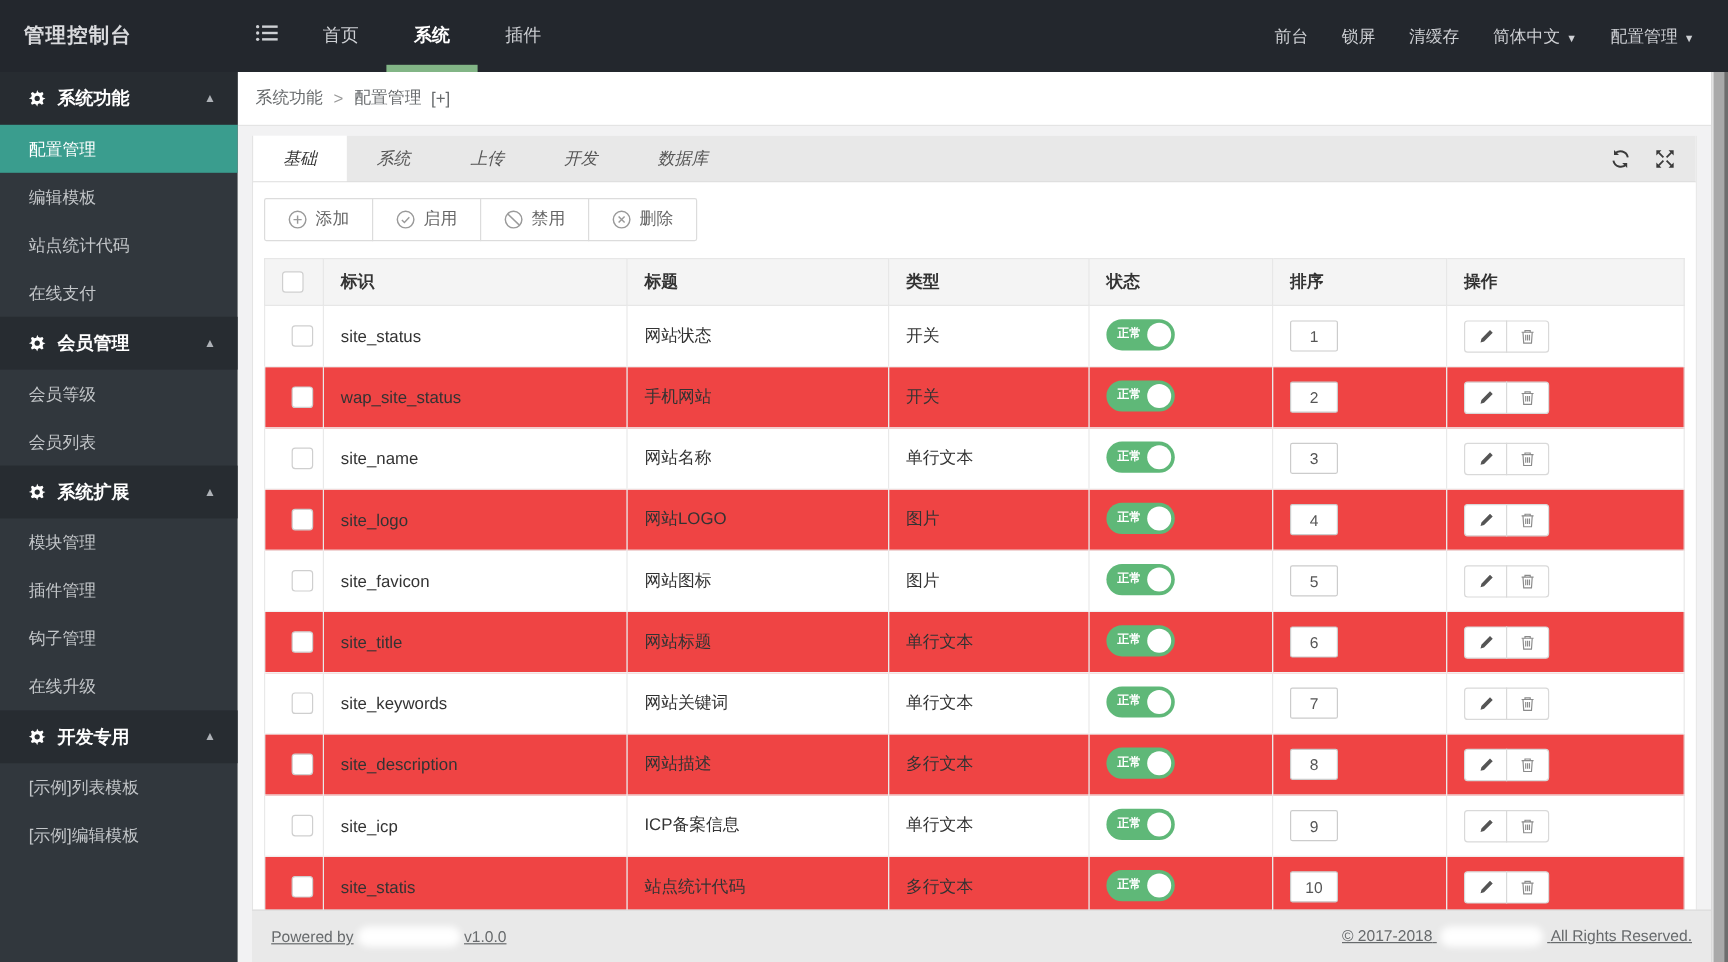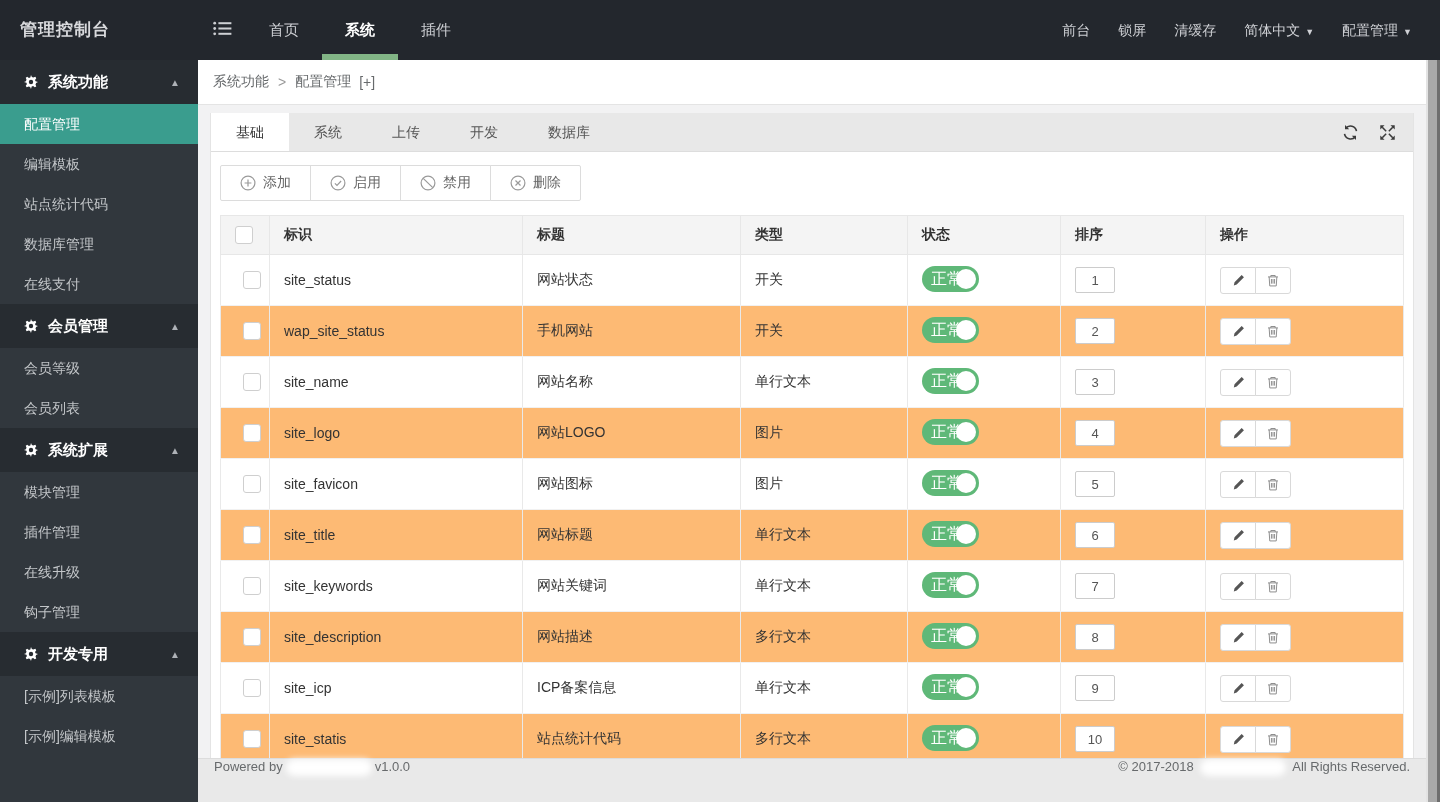--- a/index.html
+++ b/index.html
@@ -27,57 +27,57 @@
   .section-caret{margin-left:auto;color:#aeb2b7;font-size:10px;}
   .side-item{height:40px;line-height:40px;padding-left:24px;color:#c3c6c9;font-size:14px;cursor:pointer;}
   .side-item.active{background:#3a9d8e;color:#fff;}
   
   .main{position:absolute;left:198px;top:60px;right:14px;bottom:0;background:#f2f2f3;}
   .breadcrumb-bar{height:44px;background:#fff;display:flex;align-items:center;padding:0 15px;font-size:14px;color:#676a6c;border-bottom:1px solid #e4e4e4;}
   .breadcrumb-bar .crumb{cursor:pointer;}
   .breadcrumb-bar .sep{margin:0 9px;color:#999;}
   .breadcrumb-bar .newtab{margin-left:8px;cursor:pointer;color:#676a6c;}
   .panel{margin:8px 12px 0 12px;background:#fff;border:1px solid #e4e4e4;border-top:none;}
-  .tab-strip{background:#e8e8e8;height:38px;display:flex;align-items:stretch;border-bottom:1px solid #ddd;}
+  .tab-strip{background:#e8e8e8;height:38px;display:flex;align-items:stretch;border-bottom:1px solid #ddd;font-style:italic;}
   .tab{padding:0 25px;line-height:38px;font-size:14px;color:#555;cursor:pointer;}
   .tab.active{background:#fff;color:#333;}
   .tab-icons{margin-left:auto;display:flex;align-items:center;gap:18px;padding-right:16px;}
   .tab-icons .ticon{display:flex;cursor:pointer;}
   .panel-body{background:#fff;padding:13px 9px 8px 9px;}
   
   .toolbar{display:flex;margin-bottom:14px;}
   .toolbar-btn{height:36px;box-sizing:border-box;display:flex;align-items:center;gap:7px;padding:0 19px;background:#fff;border:1px solid #dcdcdc;color:#666;font-size:14px;cursor:pointer;margin-left:-1px;}
   .toolbar-btn:first-child{margin-left:0;border-radius:2px 0 0 2px;}
   .toolbar-btn:last-child{border-radius:0 2px 2px 0;}
   
   table.grid{width:100%;border-collapse:collapse;table-layout:fixed;font-size:14px;color:#333;}
   table.grid th{background:#f4f4f4;height:38px;text-align:left;padding:0 0 0 14px;font-weight:bold;border:1px solid #e7e7e7;font-size:14px;color:#333;}
   table.grid td{height:50px;padding:0 0 0 14px;border-left:1px solid #e9e9e9;border-right:1px solid #e9e9e9;border-bottom:1px solid #f1f1f1;vertical-align:middle;}
-  table.grid tr.even td{background:#fdba74;}
+  table.grid tr.even td{background:#ef4444;}
   .col-check{width:49px;}
   .col-id{width:253px;}
   .col-title{width:218px;}
   .col-type{width:167px;}
   .col-status{width:153px;}
   .col-sort{width:145px;}
   th.c,td.c{text-align:center;padding:0;}
   .checkbox{display:inline-block;width:16px;height:16px;background:#fff;border:1px solid #cfcfcf;border-radius:3px;vertical-align:middle;cursor:pointer;}
   
   .toggle{position:relative;display:inline-block;width:57px;height:26px;background:#5FB878;border-radius:13px;cursor:pointer;}
-  .toggle-label{position:absolute;left:9px;top:0;line-height:26px;color:#fff;font-size:16px;font-weight:normal;}
+  .toggle-label{position:absolute;left:9px;top:0;line-height:26px;color:#fff;font-size:10px;font-weight:bold;}
   .toggle-knob{position:absolute;right:3px;top:3px;width:20px;height:20px;background:#fff;border-radius:50%;}
   
   .sort-input{width:40px;height:26px;box-sizing:border-box;border:1px solid #ccc;border-radius:2px;background:#fff;font-size:13px;color:#555;text-align:center;font-family:inherit;}
   
   .ops-group{display:inline-flex;}
   .op-btn{width:36px;height:27px;box-sizing:border-box;background:#fff;border:1px solid #d9d9d9;display:flex;align-items:center;justify-content:center;cursor:pointer;margin-left:-1px;}
   .op-btn:first-child{margin-left:0;border-radius:3px 0 0 3px;}
   .op-btn:last-child{border-radius:0 3px 3px 0;}
   
-  .footer{position:absolute;left:0;right:0;bottom:0;height:44px;background:#e9e9e9;border-top:1px solid #dcdcdc;display:flex;padding:0 16px;box-sizing:border-box;font-size:13px;color:#676a6c;}
+  .footer{position:absolute;left:12px;right:0;bottom:0;height:44px;background:#e9e9e9;border-top:1px solid #dcdcdc;display:flex;align-items:center;padding:0 16px;box-sizing:border-box;font-size:13px;color:#676a6c;text-decoration:underline;}
   .footer-right{margin-left:auto;}
   .blur-patch{display:inline-block;width:86px;height:17px;background:rgba(255,255,255,.97);border-radius:9px;filter:blur(3px);vertical-align:middle;margin:0 3px;}
   
   .scrollbar{position:absolute;top:60px;right:0;width:14px;bottom:0;background:#a9a9a9;border-left:2px solid #e3e3e3;border-right:3px solid #6e6e6e;box-sizing:border-box;z-index:25;}
 </style>
 </head>
 <body>
 
 <div class="topbar">
   <div class="brand">管理控制台</div>
@@ -122,21 +122,20 @@
           <path fill="#ffffff" d="M8 0l1 2.2c.57.14 1.1.37 1.6.66L13 2l1 1.7-1.4 1.9c.3.5.5 1 .6 1.6L16 8l-2.2 1a6 6 0 0 1-.66 1.6L14 13l-1.7 1-1.9-1.4c-.5.3-1 .5-1.6.6L8 16l-1-2.2a6 6 0 0 1-1.6-.66L3 14l-1-1.7 1.4-1.9c-.3-.5-.5-1-.6-1.6L0 8l2.2-1c.14-.57.37-1.1.66-1.6L2 3l1.7-1 1.9 1.4c.5-.3 1-.5 1.6-.6L8 0z"></path>
           <circle cx="8" cy="8" r="2.5" fill="#272c31"></circle>
         </svg>
       </span>
       <span>系统功能</span>
       <span class="section-caret">▲</span>
     </div>
     <div class="side-item active">配置管理</div>
     <div class="side-item">编辑模板</div>
     <div class="side-item">站点统计代码</div>
-    <div class="side-item">数据库管理</div>
     <div class="side-item">在线支付</div>
     <div class="section-header">
       <span class="gear">
         <svg width="14" height="14" viewBox="0 0 16 16">
           <path fill="#ffffff" d="M8 0l1 2.2c.57.14 1.1.37 1.6.66L13 2l1 1.7-1.4 1.9c.3.5.5 1 .6 1.6L16 8l-2.2 1a6 6 0 0 1-.66 1.6L14 13l-1.7 1-1.9-1.4c-.5.3-1 .5-1.6.6L8 16l-1-2.2a6 6 0 0 1-1.6-.66L3 14l-1-1.7 1.4-1.9c-.3-.5-.5-1-.6-1.6L0 8l2.2-1c.14-.57.37-1.1.66-1.6L2 3l1.7-1 1.9 1.4c.5-.3 1-.5 1.6-.6L8 0z"></path>
           <circle cx="8" cy="8" r="2.5" fill="#272c31"></circle>
         </svg>
       </span>
       <span>会员管理</span>
       <span class="section-caret">▲</span>
@@ -148,22 +147,22 @@
         <svg width="14" height="14" viewBox="0 0 16 16">
           <path fill="#ffffff" d="M8 0l1 2.2c.57.14 1.1.37 1.6.66L13 2l1 1.7-1.4 1.9c.3.5.5 1 .6 1.6L16 8l-2.2 1a6 6 0 0 1-.66 1.6L14 13l-1.7 1-1.9-1.4c-.5.3-1 .5-1.6.6L8 16l-1-2.2a6 6 0 0 1-1.6-.66L3 14l-1-1.7 1.4-1.9c-.3-.5-.5-1-.6-1.6L0 8l2.2-1c.14-.57.37-1.1.66-1.6L2 3l1.7-1 1.9 1.4c.5-.3 1-.5 1.6-.6L8 0z"></path>
           <circle cx="8" cy="8" r="2.5" fill="#272c31"></circle>
         </svg>
       </span>
       <span>系统扩展</span>
       <span class="section-caret">▲</span>
     </div>
     <div class="side-item">模块管理</div>
     <div class="side-item">插件管理</div>
+    <div class="side-item">钩子管理</div>
     <div class="side-item">在线升级</div>
-    <div class="side-item">钩子管理</div>
     <div class="section-header">
       <span class="gear">
         <svg width="14" height="14" viewBox="0 0 16 16">
           <path fill="#ffffff" d="M8 0l1 2.2c.57.14 1.1.37 1.6.66L13 2l1 1.7-1.4 1.9c.3.5.5 1 .6 1.6L16 8l-2.2 1a6 6 0 0 1-.66 1.6L14 13l-1.7 1-1.9-1.4c-.5.3-1 .5-1.6.6L8 16l-1-2.2a6 6 0 0 1-1.6-.66L3 14l-1-1.7 1.4-1.9c-.3-.5-.5-1-.6-1.6L0 8l2.2-1c.14-.57.37-1.1.66-1.6L2 3l1.7-1 1.9 1.4c.5-.3 1-.5 1.6-.6L8 0z"></path>
           <circle cx="8" cy="8" r="2.5" fill="#272c31"></circle>
         </svg>
       </span>
       <span>开发专用</span>
       <span class="section-caret">▲</span>
     </div>

